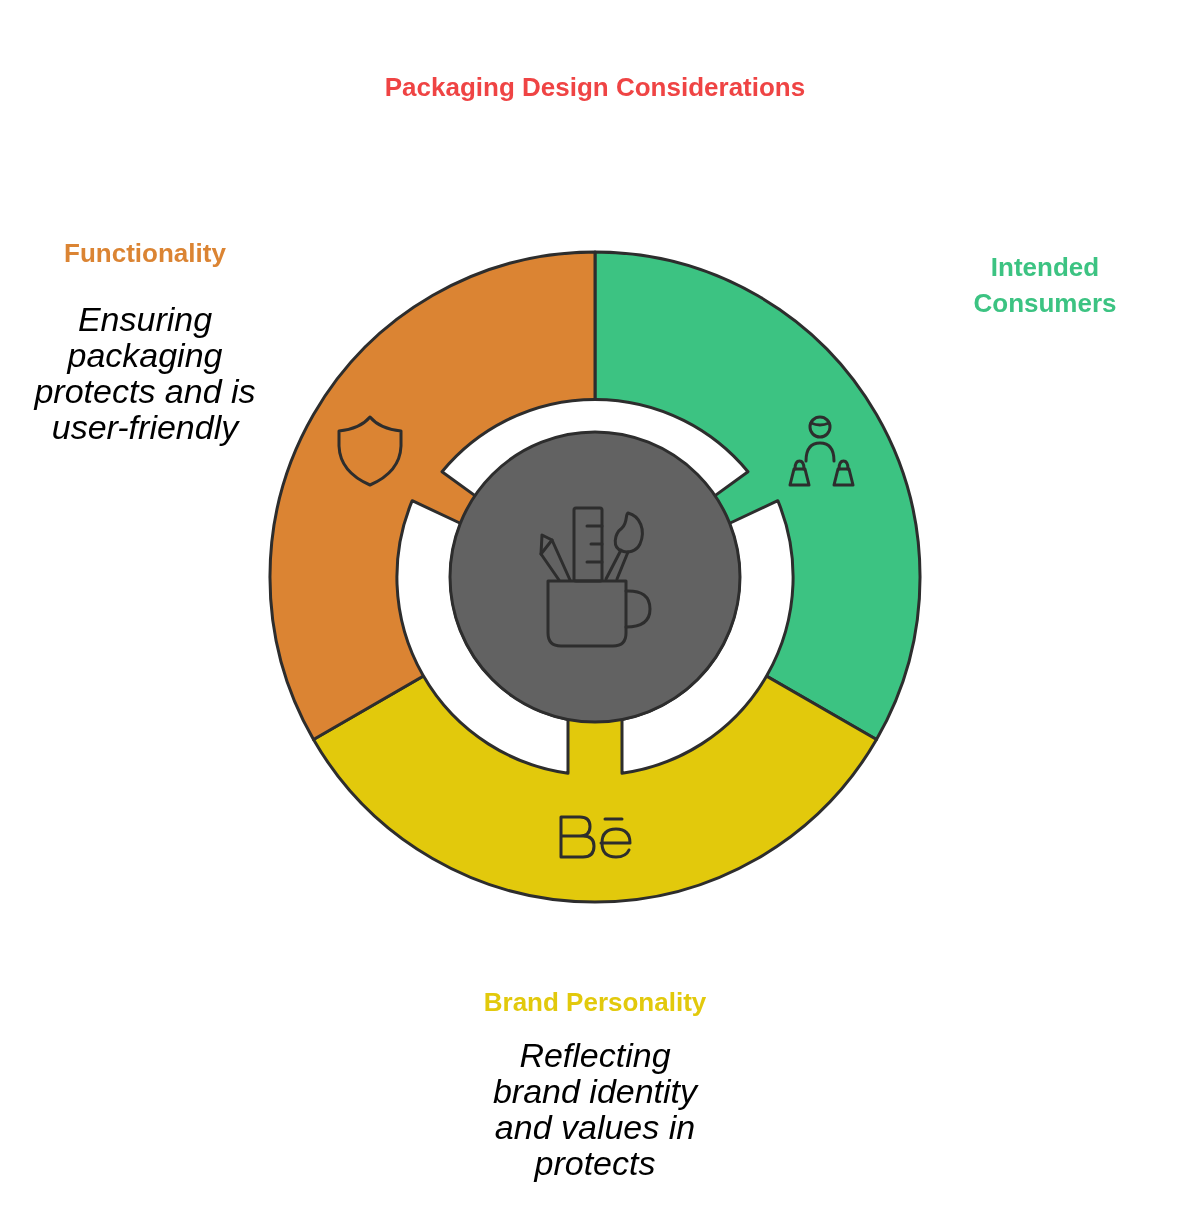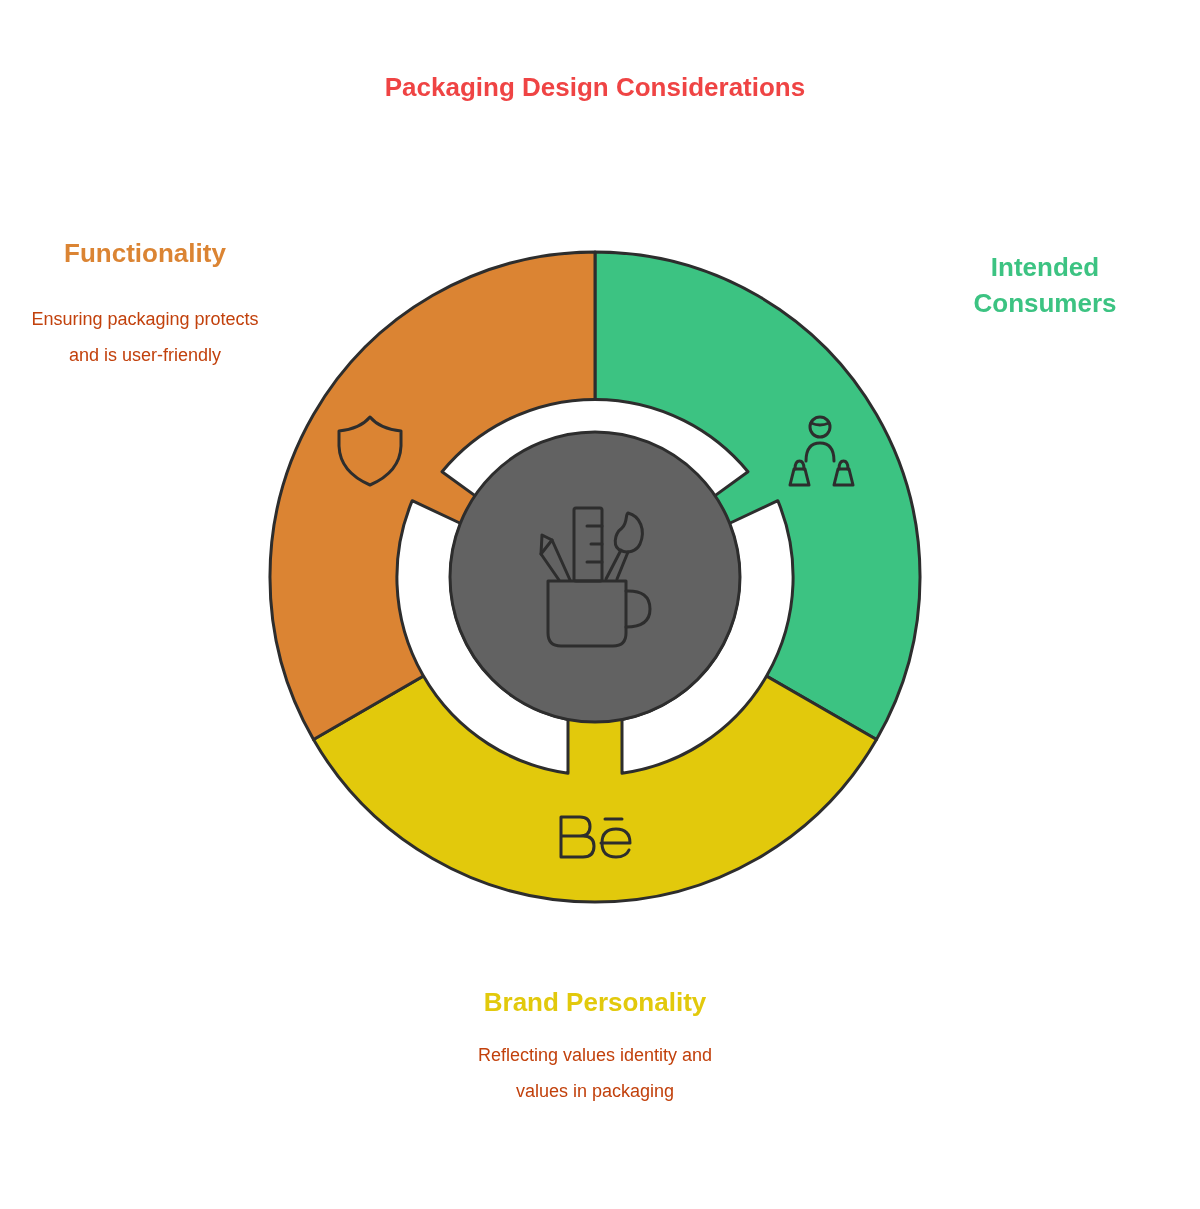--- a/index.html
+++ b/index.html
@@ -1,21 +1,21 @@
 <!DOCTYPE html>
 <html><head>
   <meta charset="utf-8">
   <style>
     html, body { margin: 0; padding: 0; background: #ffffff; }
     body { width: 1200px; height: 1209px; position: relative; overflow: hidden; font-family: "Liberation Sans", "DejaVu Sans", sans-serif; }
     .title { position: absolute; left: 0; top: 72px; width: 1190px; text-align: center; font-size: 26px; font-weight: bold; color: #ef4444; }
     svg.diagram { position: absolute; left: 0; top: 0; }
     .block { position: absolute; text-align: center; }
     .block .heading { font-weight: bold; font-size: 26px; line-height: 36px; }
-    .block .desc { font-size: 18px; line-height: 36px; color: #c2410c; }
+    .block .desc { font-size: 34px; line-height: 36px; color: #000000; font-style: italic; }
     #blk-func { left: 20px; top: 235px; width: 250px; }
     #blk-func .heading { color: #db8433; margin-bottom: 30px; }
     #blk-cons { left: 920px; top: 217px; width: 250px; margin-top: 32px; }
     #blk-cons .heading { color: #3cc382; }
     #blk-brand { left: 440px; top: 984px; width: 310px; }
     #blk-brand .heading { color: #e2c90c; margin-bottom: 17px; }
     #blk-brand .desc { width: 240px; margin: 0 auto; }
   </style>
 </head>
 <body>
@@ -83,14 +83,14 @@
   <div class="heading">Functionality</div>
   <div class="desc">Ensuring packaging protects and is user-friendly</div>
 </div>
 
 <div class="block" id="blk-cons">
   <div class="heading">Intended Consumers</div>
 </div>
 
 <div class="block" id="blk-brand">
   <div class="heading">Brand Personality</div>
-  <div class="desc">Reflecting values identity and values in packaging</div>
+  <div class="desc">Reflecting brand identity and values in protects</div>
 </div>
 
 </body></html>

